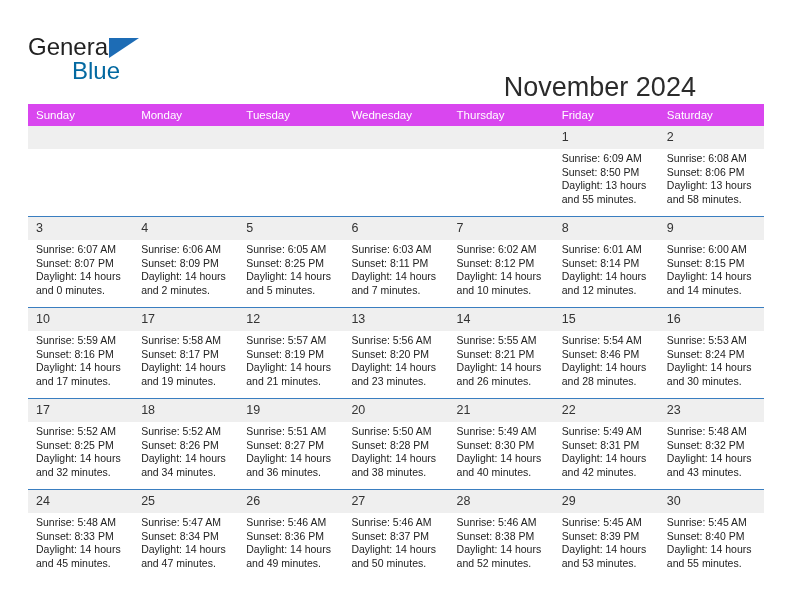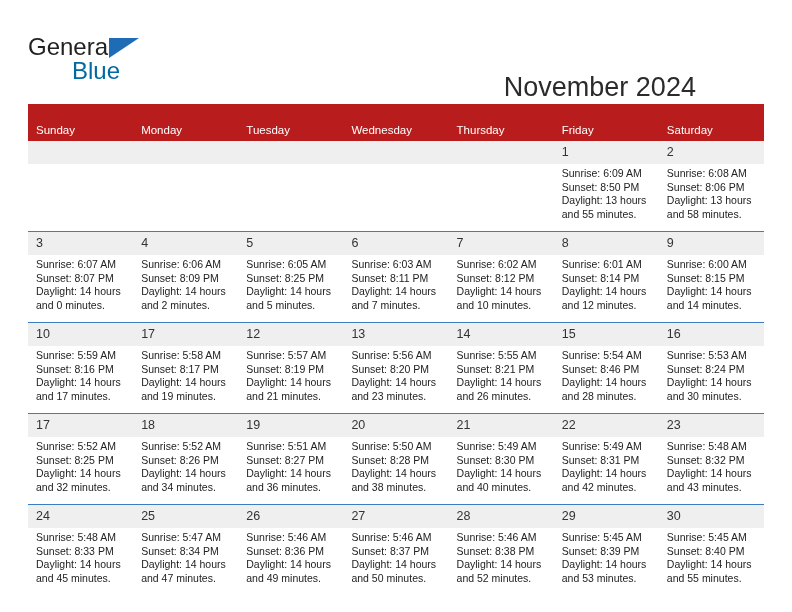--- a/index.html
+++ b/index.html
@@ -90,26 +90,26 @@
   .calendar {
     position: absolute;
     left: 28px;
     top: 104px;
     width: 736px;
     border-collapse: collapse;
     table-layout: fixed;
   }
 
   .calendar th {
-    background: #b91c1c;
+    background: #d946ef;
     color: #ffffff;
     font-weight: normal;
     font-size: 11.5px;
     text-align: left;
-    padding: 20px 0 5px 8px;
+    padding: 5px 0 5px 8px;
     height: 12px;
     border: none;
   }
 
   .calendar td {
     vertical-align: top;
     padding: 0;
     border: none;
     border-top: 1px solid #3a7ec0;
     height: 90px;

